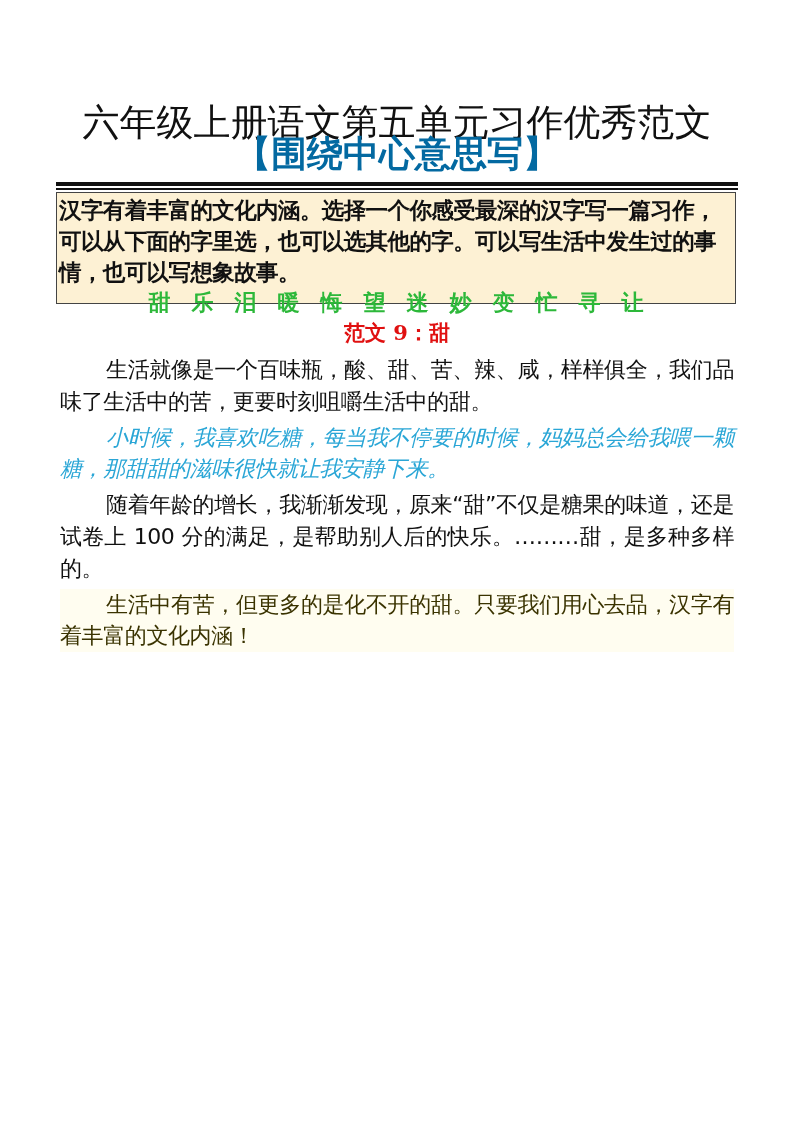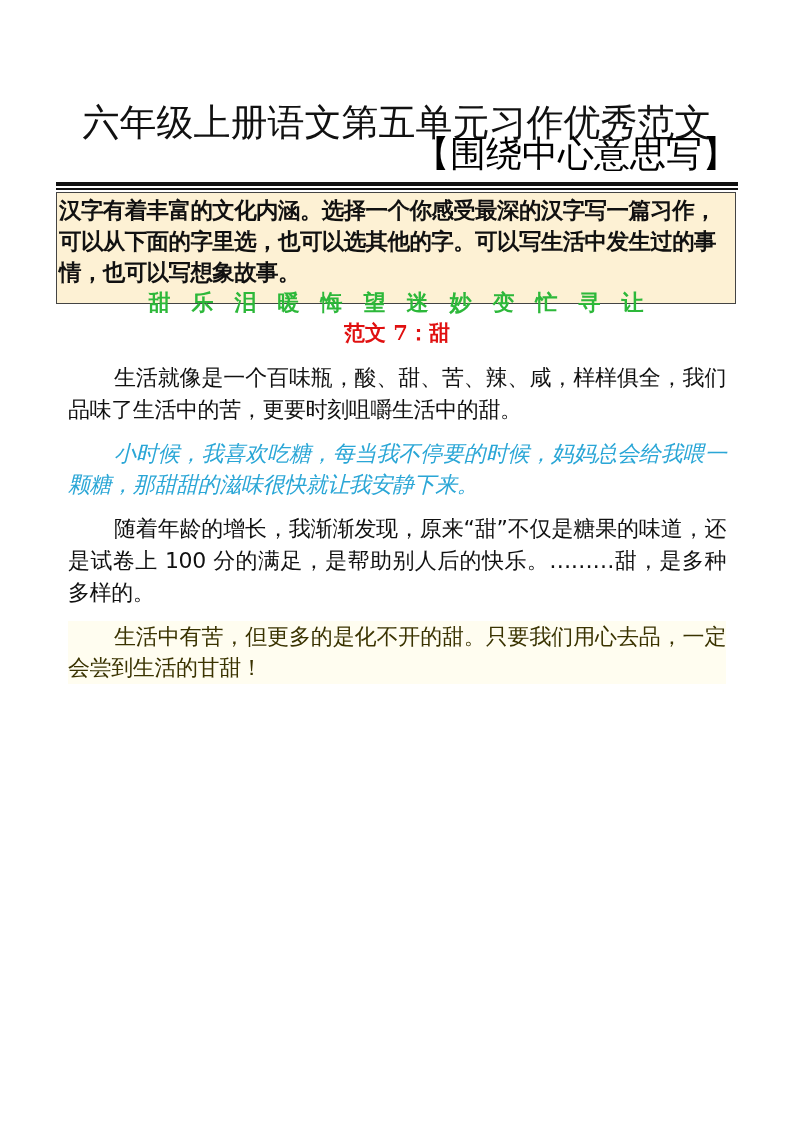--- a/index.html
+++ b/index.html
@@ -10,22 +10,22 @@
     }
     .page { position: absolute; left: 56px; top: 0; width: 682px; }
     .main-title {
       position: absolute; top: 101px; left: 0; width: 682px;
       text-align: center; font-family: "DejaVu Serif", "Liberation Serif", serif;
       font-size: 37px; color: #111; letter-spacing: 0px; line-height: 44px;
       white-space: nowrap;
     }
     .sub-title {
       position: absolute; top: 132px; left: 0; width: 682px;
-      text-align: right; font-size: 36px; line-height: 44px; font-weight: normal;
-      color: #000000; white-space: nowrap;
+      text-align: center; font-size: 36px; line-height: 44px; font-weight: bold;
+      color: #0369a1; white-space: nowrap;
     }
     .rule-thick { position: absolute; top: 182px; left: 0; width: 682px; height: 4px; background: #111; }
     .rule-thin { position: absolute; top: 188px; left: 0; width: 682px; height: 2px; background: #111; }
     .prompt-box {
       position: absolute; top: 192px; left: 0; width: 680px; height: 112px;
       background: #fdf1d4; border: 1px solid #444; box-sizing: border-box;
     }
     .prompt-text {
       margin: 2px 2px 0 2px; font-family: "DejaVu Serif", "Liberation Serif", serif;
       font-weight: bold; font-size: 22.5px; line-height: 31px; color: #111;
@@ -38,21 +38,21 @@
     }
     .essay-title {
       position: absolute; top: 318px; left: 0; width: 682px; text-align: center;
       font-family: "DejaVu Serif", "Liberation Serif", serif; font-weight: bold;
       font-size: 21px; line-height: 30px; color: #e01010;
     }
     .essay {
       position: absolute; top: 350px; left: 0; width: 682px;
       font-size: 22px; line-height: 31.8px; letter-spacing: -0.4px;
     }
-    .para { margin: 12px; text-indent: 46px; text-align: justify; }
+    .para { margin: 4px; text-indent: 46px; text-align: justify; }
     .blue { color: #2aa6d6; font-style: italic; }
     .red-ul { color: #e01818; border-bottom: 1.5px dotted #c03030; }
     .olive { color: #3a3300; background: #fffdf0; }
   </style>
 </head>
 <body>
 
 <div class="page">
   <div class="main-title">六年级上册语文第五单元习作优秀范文</div>
   <div class="sub-title">【围绕中心意思写】</div>
@@ -70,29 +70,29 @@
       <span>望</span>
       <span>迷</span>
       <span>妙</span>
       <span>变</span>
       <span>忙</span>
       <span>寻</span>
       <span>让</span>
     </div>
   </div>
 
-  <div class="essay-title">范文 7：甜</div>
+  <div class="essay-title">范文 9：甜</div>
 
   <div class="essay">
     <p class="para">
       <span>生活就像是一个百味瓶，酸、甜、苦、辣、咸，样样俱全，我们品味了生活中的苦，更要时刻咀嚼生活中的甜。</span>
     </p>
     <p class="para blue">
       <span>小时候，我喜欢吃糖，每当我不停要的时候，妈妈总会给我喂一颗糖，那甜甜的滋味很快就让我安静下来。</span>
     </p>
     <p class="para">
       <span>随着年龄的增长，我渐渐发现，原来“甜”不仅是糖果的味道，还是试卷上 100 分的满足，是帮助别人后的快乐。………甜，是多种多样的。</span>
     </p>
     <p class="para olive">
-      <span>生活中有苦，但更多的是化不开的甜。只要我们用心去品，一定会尝到生活的甘甜！</span>
+      <span>生活中有苦，但更多的是化不开的甜。只要我们用心去品，汉字有着丰富的文化内涵！</span>
     </p>
   </div>
 </div>
 
 </body></html>

